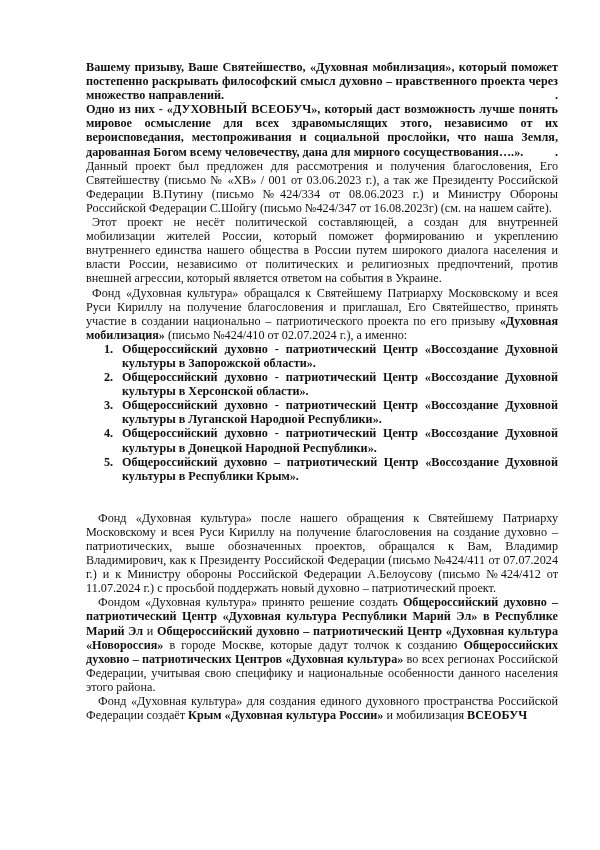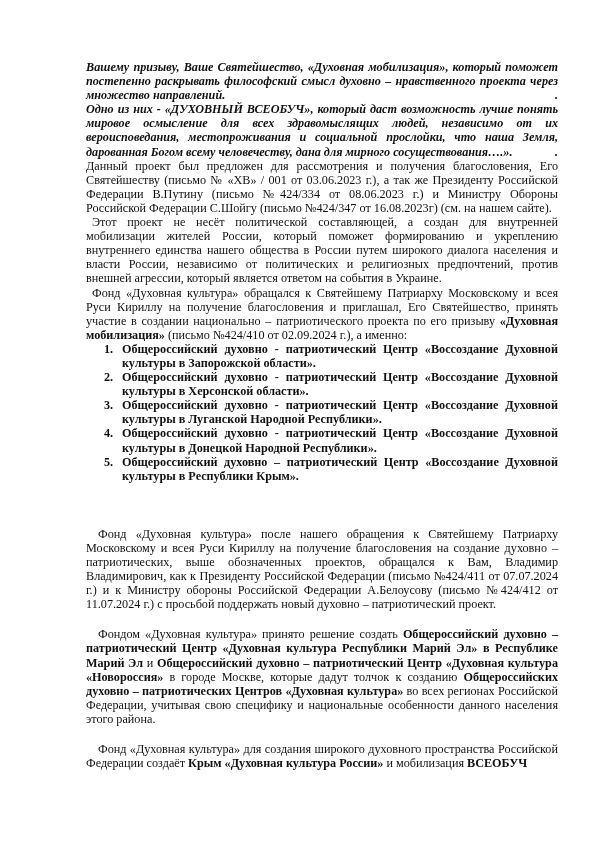--- a/index.html
+++ b/index.html
@@ -8,57 +8,57 @@
     position: absolute;
     left: 86px;
     top: 60px;
     width: 472px;
     font-family: "Liberation Serif", serif;
     font-size: 12.2px;
     line-height: 14.1px;
     color: #111111;
   }
   .p { margin: 0; text-align: justify; }
-  .it { font-style: italic; font-weight: bold; }
+  .it { font-weight: bold; }
   b { font-weight: bold; }
   .ind { text-indent: 6px; }
-  .ind2 { text-indent: 12px; margin-top: 16px; }
+  .ind2 { text-indent: 12px; }
   ol.list { margin: 0; padding: 0; list-style: none; }
   ol.list li { position: relative; padding-left: 36px; text-align: justify; font-weight: bold; }
   ol.list li .num { position: absolute; left: 18px; top: 0; }
   ol.list li.last { padding-left: 0; text-indent: 0; }
   ol.list li.last .num { position: static; margin-right: 6px; }
   .gap { height: 28px; }
   .dot-right { float: right; }
 </style>
 </head>
 <body>
 
 <div class="page">
 
   <p class="p it"><span>Вашему призыву, Ваше  Святейшество,  «Духовная мобилизация», который поможет постепенно раскрывать философский смысл духовно – нравственного проекта через множество    направлений.</span><span class="dot-right">.</span></p>
 
-  <p class="p it"><span>Одно из них -  «ДУХОВНЫЙ  ВСЕОБУЧ», который даст возможность лучше понять мировое осмысление для всех здравомыслящих людей, независимо от их вероисповедания, местопроживания и социальной прослойки, что наша Земля, дарованная Богом  всему человечеству, дана для мирного сосуществования….».</span><span class="dot-right">.</span></p>
+  <p class="p it"><span>Одно из них -  «ДУХОВНЫЙ  ВСЕОБУЧ», который даст возможность лучше понять мировое осмысление для всех здравомыслящих этого, независимо от их вероисповедания, местопроживания и социальной прослойки, что наша Земля, дарованная Богом  всему человечеству, дана для мирного сосуществования….».</span><span class="dot-right">.</span></p>
 
   <p class="p">Данный проект был предложен для рассмотрения и получения благословения, Его Святейшеству (письмо № «ХВ» / 001 от 03.06.2023 г.), а так же Президенту Российской Федерации В.Путину (письмо №424/334 от 08.06.2023 г.)  и Министру Обороны Российской Федерации С.Шойгу (письмо №424/347 от 16.08.2023г)  (см. на нашем сайте).</p>
 
   <p class="p ind">Этот проект не несёт политической составляющей, а создан для внутренней мобилизации жителей России, который поможет формированию и укреплению внутреннего единства нашего общества в России путем широкого диалога населения и власти России, независимо от политических и религиозных  предпочтений, против внешней агрессии, который является ответом на события в Украине.</p>
 
-  <p class="p ind"><span>Фонд «Духовная культура» обращался к Святейшему Патриарху Московскому и всея Руси Кириллу на получение благословения и  приглашал, Его Святейшество,  принять участие в создании национально – патриотического проекта  по его  призыву </span><b>«Духовная мобилизация»</b><span> (письмо №424/410 от 02.09.2024 г.),  а именно:</span></p>
+  <p class="p ind"><span>Фонд «Духовная культура» обращался к Святейшему Патриарху Московскому и всея Руси Кириллу на получение благословения и  приглашал, Его Святейшество,  принять участие в создании национально – патриотического проекта  по его  призыву </span><b>«Духовная мобилизация»</b><span> (письмо №424/410 от 02.07.2024 г.),  а именно:</span></p>
 
   <ol class="list">
     <li><span class="num">1.</span><span>Общероссийский духовно - патриотический Центр «Воссоздание Духовной культуры в Запорожской области».</span></li>
     <li><span class="num">2.</span><span>Общероссийский духовно - патриотический Центр «Воссоздание Духовной культуры в Херсонской области».</span></li>
     <li><span class="num">3.</span><span>Общероссийский духовно - патриотический Центр «Воссоздание Духовной культуры  в Луганской Народной  Республики».</span></li>
     <li><span class="num">4.</span><span>Общероссийский духовно - патриотический  Центр «Воссоздание Духовной культуры в Донецкой Народной Республики».</span></li>
     <li><span class="num">5.</span><span>Общероссийский духовно – патриотический Центр «Воссоздание Духовной культуры в Республики Крым».</span></li>
   </ol>
 
   <div class="gap"></div>
 
   <p class="p ind2">Фонд «Духовная культура» после нашего обращения к Святейшему Патриарху Московскому и всея Руси Кириллу на получение благословения на создание духовно – патриотических, выше обозначенных проектов, обращался к Вам, Владимир Владимирович, как к Президенту Российской Федерации (письмо №424/411 от 07.07.2024 г.) и к Министру обороны Российской Федерации А.Белоусову (письмо №424/412 от 11.07.2024 г.) с просьбой поддержать новый духовно – патриотический проект.</p>
 
 
   <p class="p ind2"><span>Фондом «Духовная культура» принято решение создать </span><b>Общероссийский духовно – патриотический Центр «Духовная культура Республики Марий Эл» в Республике Марий Эл</b><span> и </span><b>Общероссийский духовно – патриотический Центр «Духовная культура «Новороссия»</b><span>  в городе Москве, которые  дадут толчок к созданию </span><b>Общероссийских духовно – патриотических Центров «Духовная культура»</b><span> во всех регионах Российской Федерации, учитывая свою специфику и национальные особенности данного населения этого района.</span></p>
 
-  <p class="p ind2"><span>Фонд «Духовная культура» для создания широкого духовного пространства Российской Федерации создаёт </span><b>Крым «Духовная культура России»</b><span> и мобилизация </span><b>ВСЕОБУЧ</b></p>
+  <p class="p ind2"><span>Фонд «Духовная культура» для создания единого духовного пространства Российской Федерации создаёт </span><b>Крым «Духовная культура России»</b><span> и мобилизация </span><b>ВСЕОБУЧ</b></p>
 
 </div>
 
 </body></html>

